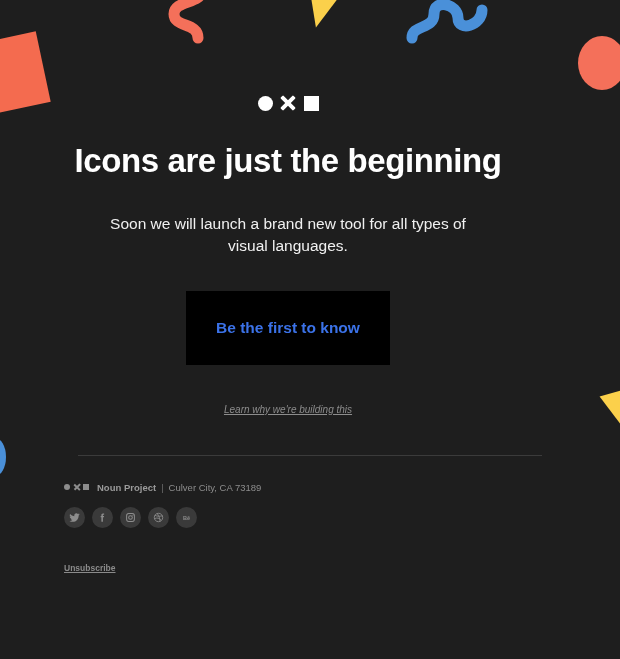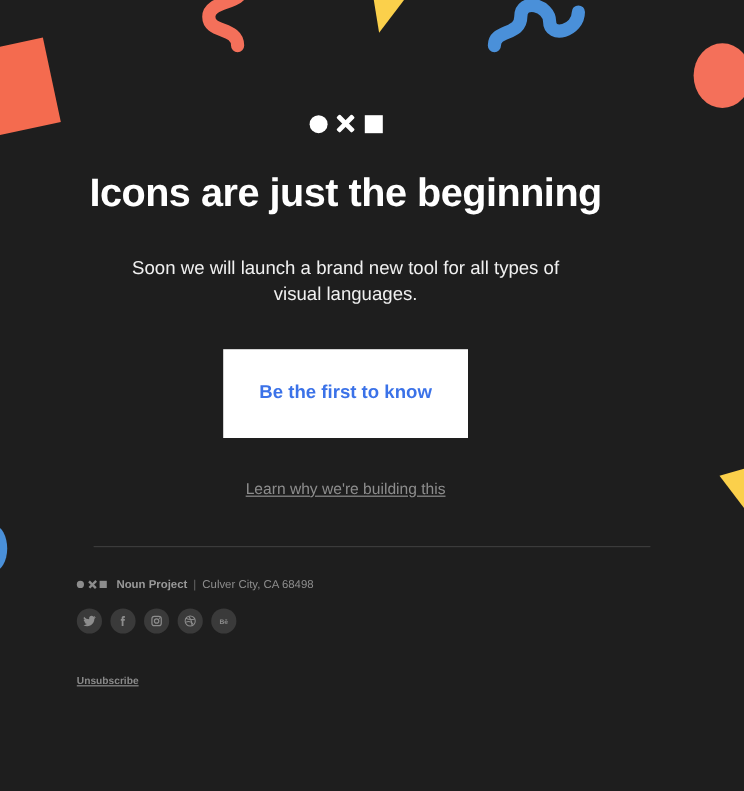--- a/index.html
+++ b/index.html
@@ -128,39 +128,40 @@
   }
 
   .cta-wrap {
     margin-top: 34px;
   }
   .cta-button {
     display: inline-block;
     width: 204px;
     height: 74px;
     line-height: 74px;
-    background: #ffffff;
+    background: #000000;
     color: #3b72e8;
     font-size: 15.5px;
     font-weight: bold;
     text-decoration: none;
     border: none;
     cursor: pointer;
     font-family: "Liberation Sans", sans-serif;
     padding: 0;
   }
 
   .learn-link-wrap {
     margin-top: 34px;
   }
   .learn-link {
-    font-size: 13px;
+    font-size: 10px;
     color: #8d8d8d;
     text-decoration: underline;
     cursor: pointer;
+    font-style: italic;
   }
 
   
   .divider {
     position: absolute;
     left: 78px; top: 455px;
     width: 464px; height: 1px;
     background: #3b3b3b;
   }
 
@@ -291,21 +292,21 @@
   <div class="footer">
 
     <div class="footer-line">
       <span class="footer-mark">
         <span class="fm-circle"></span>
         <span class="fm-ex"></span>
         <span class="fm-square"></span>
       </span>
       <span class="footer-brand">Noun Project</span>
       <span class="footer-sep">|</span>
-      <span class="footer-addr">Culver City, CA 68498</span>
+      <span class="footer-addr">Culver City, CA 73189</span>
     </div>
 
     <div class="socials">
 
       <a class="social">
         <svg width="11" height="11" viewBox="0 0 24 24" fill="#8d8d8d">
           <path d="M23 4.8c-.8.4-1.7.6-2.6.8 1-.6 1.7-1.5 2-2.6-.9.5-1.9.9-3 1.1A4.6 4.6 0 0 0 11.5 8c0 .4 0 .7.1 1A13 13 0 0 1 2.2 4.2a4.6 4.6 0 0 0 1.4 6.1 4.5 4.5 0 0 1-2-.6v.1c0 2.2 1.5 4 3.6 4.5a4.6 4.6 0 0 1-2 .1 4.6 4.6 0 0 0 4.2 3.2A9.2 9.2 0 0 1 1 19.5a13 13 0 0 0 7 2c8.4 0 13-7 13-13v-.6c.9-.6 1.6-1.4 2.2-2.3z"></path>
         </svg>
       </a>
 

